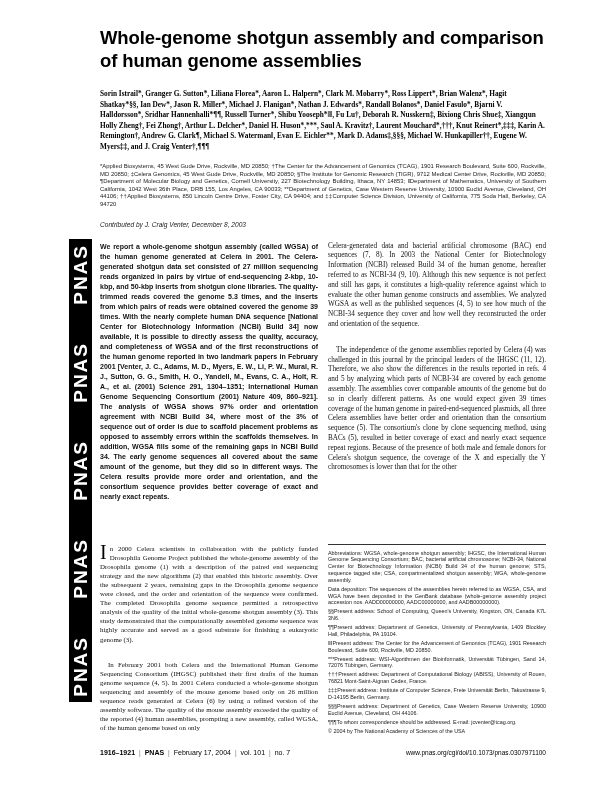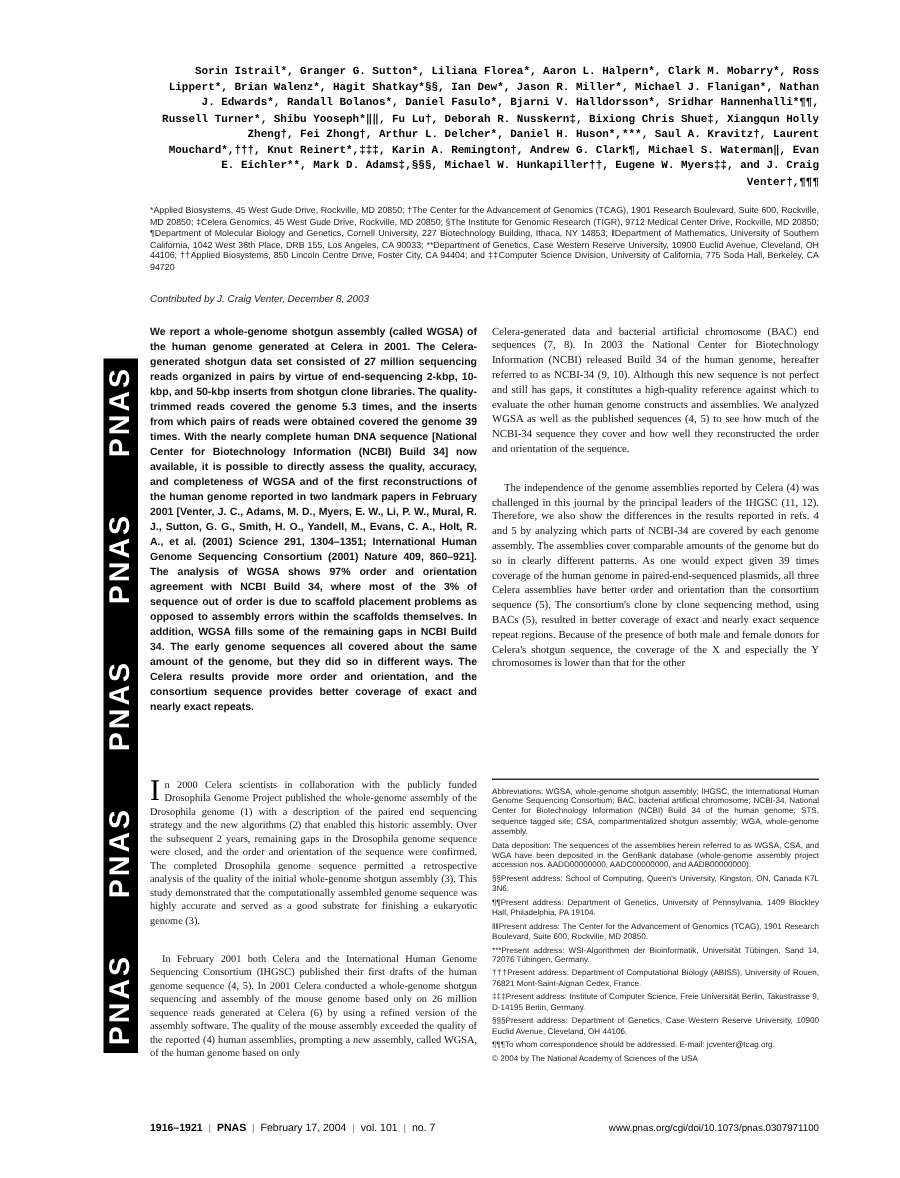--- a/index.html
+++ b/index.html
@@ -12,22 +12,22 @@
   .pnas-bar { position: absolute; left: 69px; top: 239px; width: 23px; height: 463px; background: #000;
               display: flex; flex-direction: column; justify-content: space-between; align-items: center; padding: 5px 0; }
   .pnas-word { writing-mode: vertical-rl; transform: rotate(180deg); color: #fff;
                font-family: "Liberation Sans", sans-serif; font-weight: bold; font-size: 19px; letter-spacing: 2px; }
 
   .content { position: absolute; left: 100px; top: 26px; width: 446px; }
 
   .title { font-family: "Liberation Sans", sans-serif; font-weight: bold; font-size: 18.5px; line-height: 23px;
            letter-spacing: -0.1px; color: #000; }
 
-  .authors { margin-top: 17px; font-family: Liberation Mono, monospace; font-weight: bold;
-             font-size: 7.3px; line-height: 10.5px; color: #000; text-align: right; }
+  .authors { margin-top: 17px; font-family: Liberation Serif, serif; font-weight: bold;
+             font-size: 7.3px; line-height: 10.5px; color: #000; text-align: left; }
 
   .affiliations { margin-top: 11px; font-size: 5.9px; line-height: 7.6px; text-align: justify; color: #222; }
 
   .contributed { margin-top: 12px; font-style: italic; font-size: 6.6px; line-height: 8px; color: #222; }
 
   .columns { display: flex; gap: 10px; margin-top: 13px; height: 494px; overflow: hidden; }
   .col { width: 218px; }
 
   .abstract-slot { height: 302px; overflow: hidden; }
   .abstract { font-family: "Liberation Sans", sans-serif; font-weight: bold; font-size: 7px; line-height: 10px;
@@ -59,20 +59,21 @@
 
   <div class="pnas-bar">
     <span class="pnas-word">PNAS</span>
     <span class="pnas-word">PNAS</span>
     <span class="pnas-word">PNAS</span>
     <span class="pnas-word">PNAS</span>
     <span class="pnas-word">PNAS</span>
   </div>
 
   <div class="content">
+    <h1 class="title">Whole-genome shotgun assembly and comparison of human genome assemblies</h1>
 
     <p class="authors">Sorin Istrail*, Granger G. Sutton*, Liliana Florea*, Aaron L. Halpern*, Clark M. Mobarry*, Ross Lippert*, Brian Walenz*, Hagit Shatkay*§§, Ian Dew*, Jason R. Miller*, Michael J. Flanigan*, Nathan J. Edwards*, Randall Bolanos*, Daniel Fasulo*, Bjarni V. Halldorsson*, Sridhar Hannenhalli*¶¶, Russell Turner*, Shibu Yooseph*‖‖, Fu Lu†, Deborah R. Nusskern‡, Bixiong Chris Shue‡, Xiangqun Holly Zheng†, Fei Zhong†, Arthur L. Delcher*, Daniel H. Huson*,***, Saul A. Kravitz†, Laurent Mouchard*,†††, Knut Reinert*,‡‡‡, Karin A. Remington†, Andrew G. Clark¶, Michael S. Waterman‖, Evan E. Eichler**, Mark D. Adams‡,§§§, Michael W. Hunkapiller††, Eugene W. Myers‡‡, and J. Craig Venter†,¶¶¶</p>
 
     <p class="affiliations">*Applied Biosystems, 45 West Gude Drive, Rockville, MD 20850; †The Center for the Advancement of Genomics (TCAG), 1901 Research Boulevard, Suite 600, Rockville, MD 20850; ‡Celera Genomics, 45 West Gude Drive, Rockville, MD 20850; §The Institute for Genomic Research (TIGR), 9712 Medical Center Drive, Rockville, MD 20850; ¶Department of Molecular Biology and Genetics, Cornell University, 227 Biotechnology Building, Ithaca, NY 14853; ‖Department of Mathematics, University of Southern California, 1042 West 36th Place, DRB 155, Los Angeles, CA 90033; **Department of Genetics, Case Western Reserve University, 10900 Euclid Avenue, Cleveland, OH 44106; ††Applied Biosystems, 850 Lincoln Centre Drive, Foster City, CA 94404; and ‡‡Computer Science Division, University of California, 775 Soda Hall, Berkeley, CA 94720</p>
 
     <p class="contributed">Contributed by J. Craig Venter, December 8, 2003</p>
 
     <div class="columns">
 
       <div class="col col-left">

